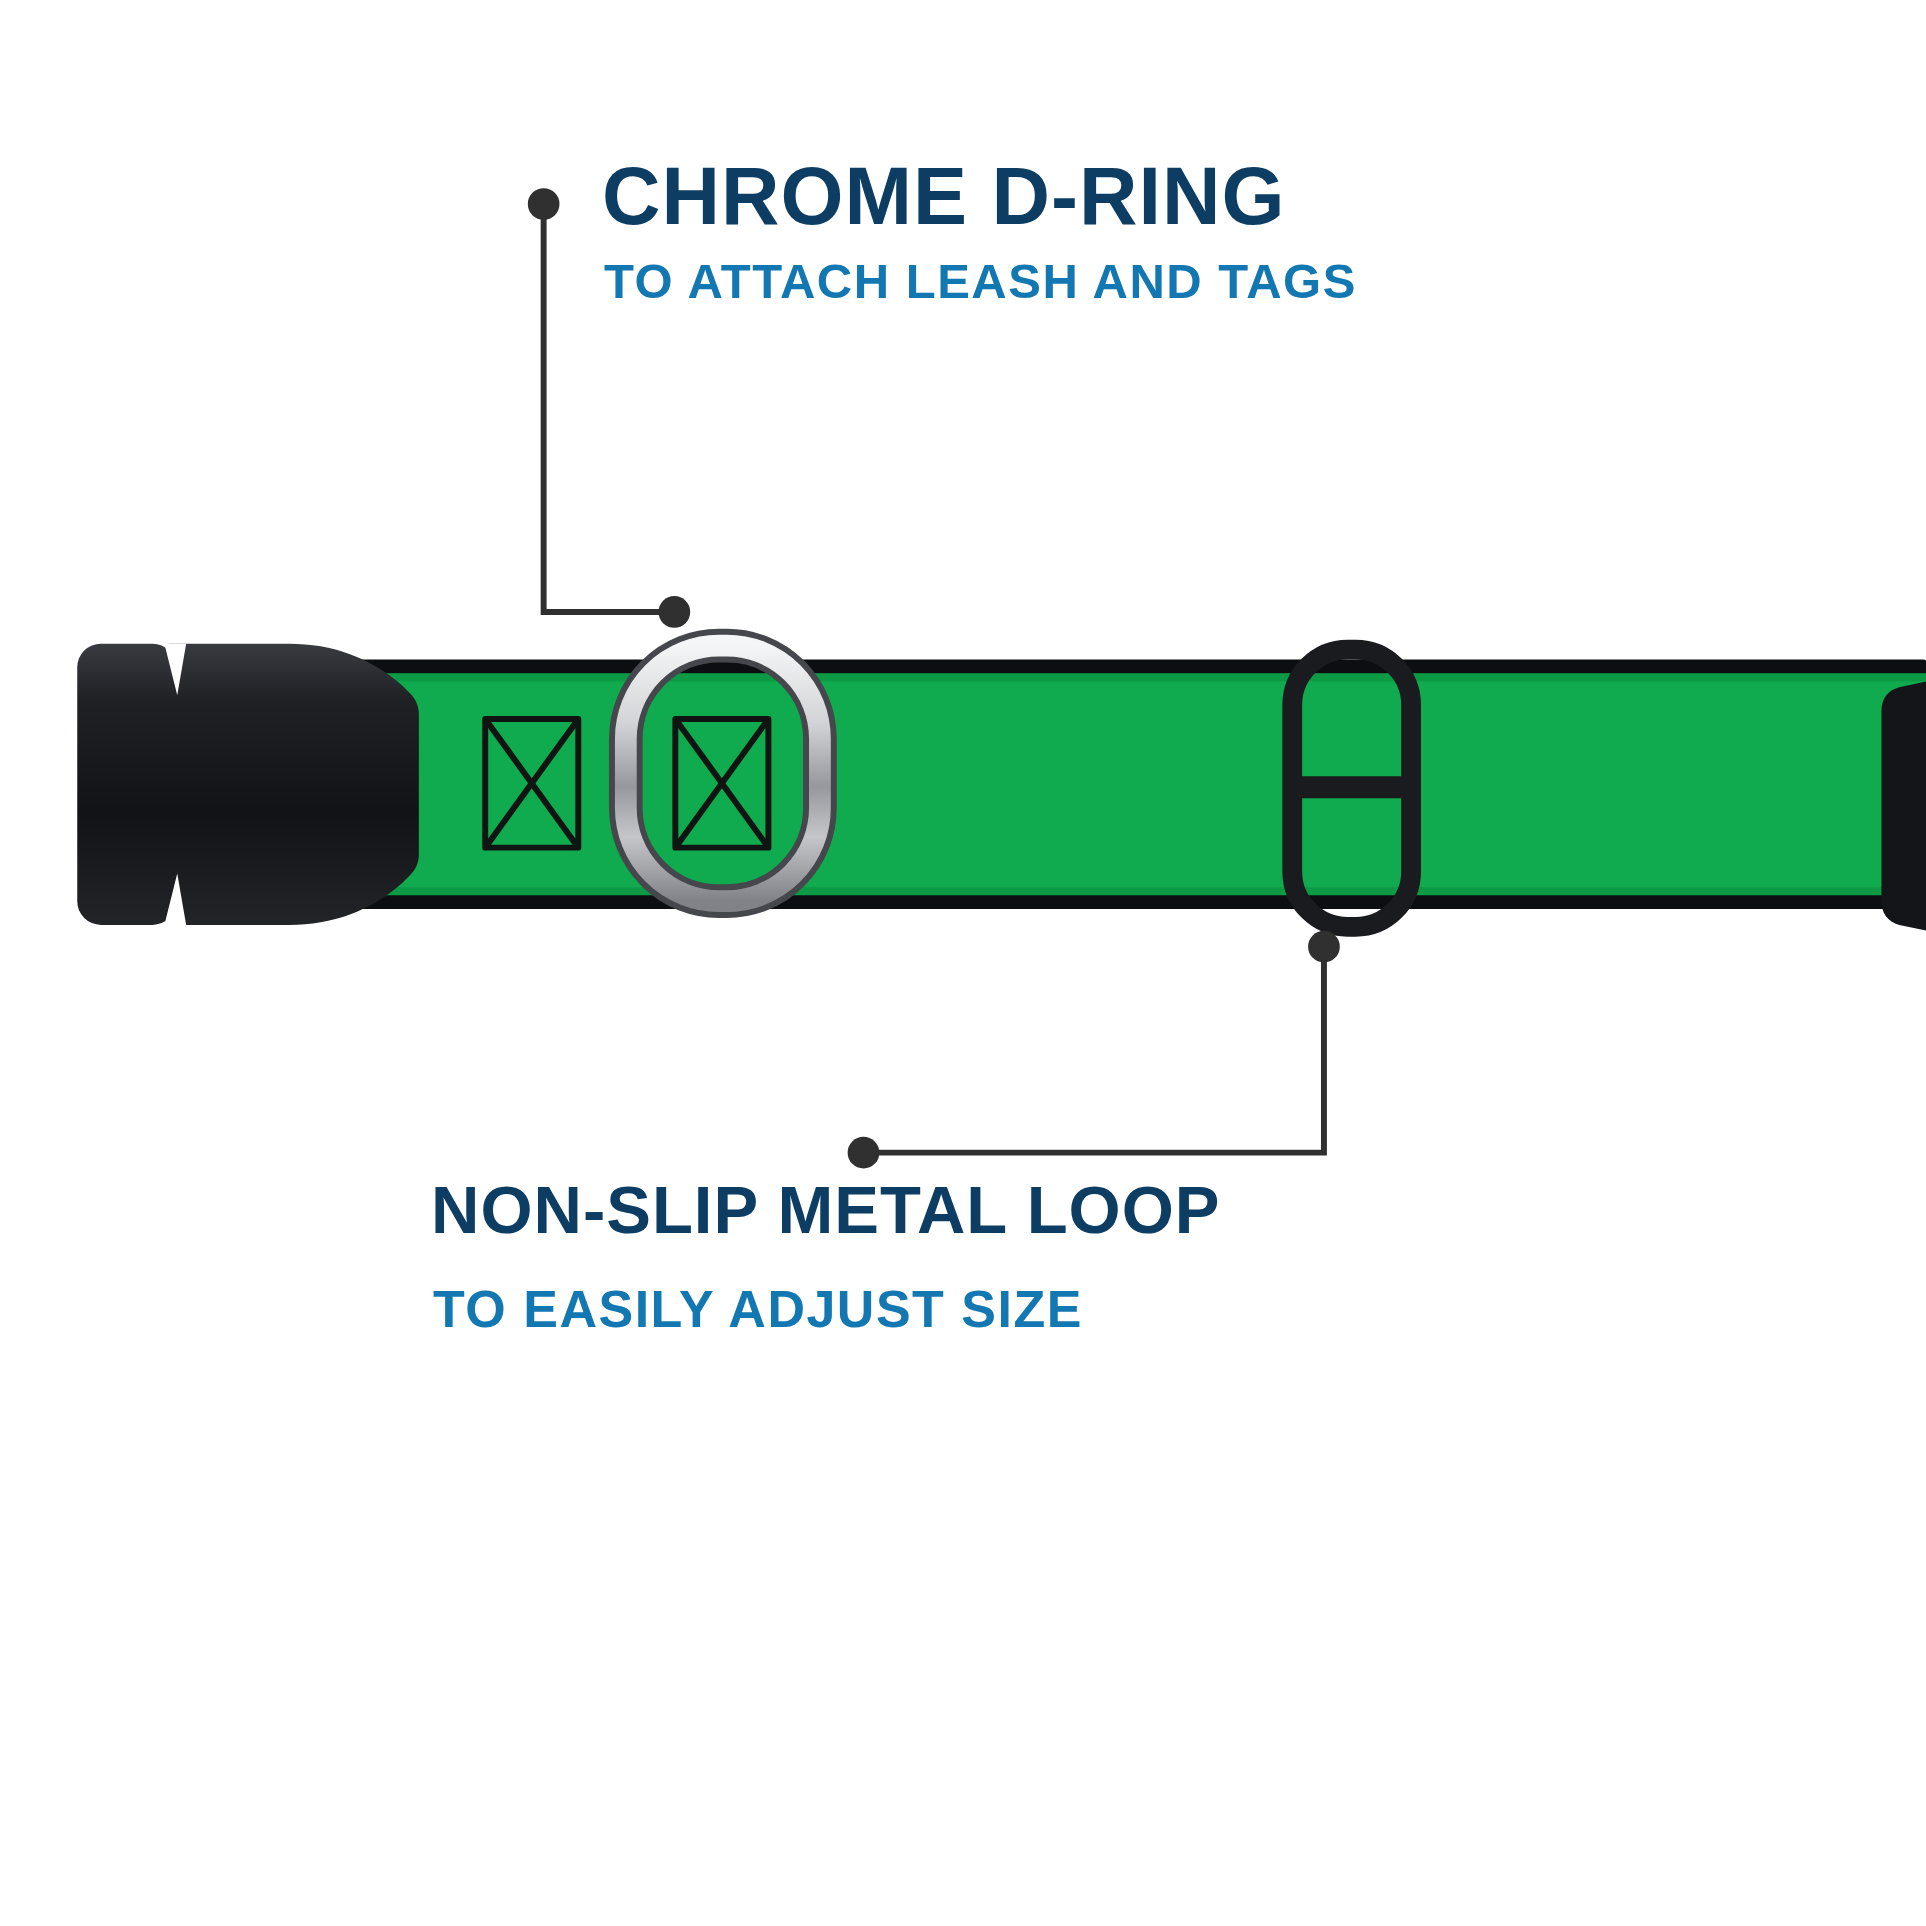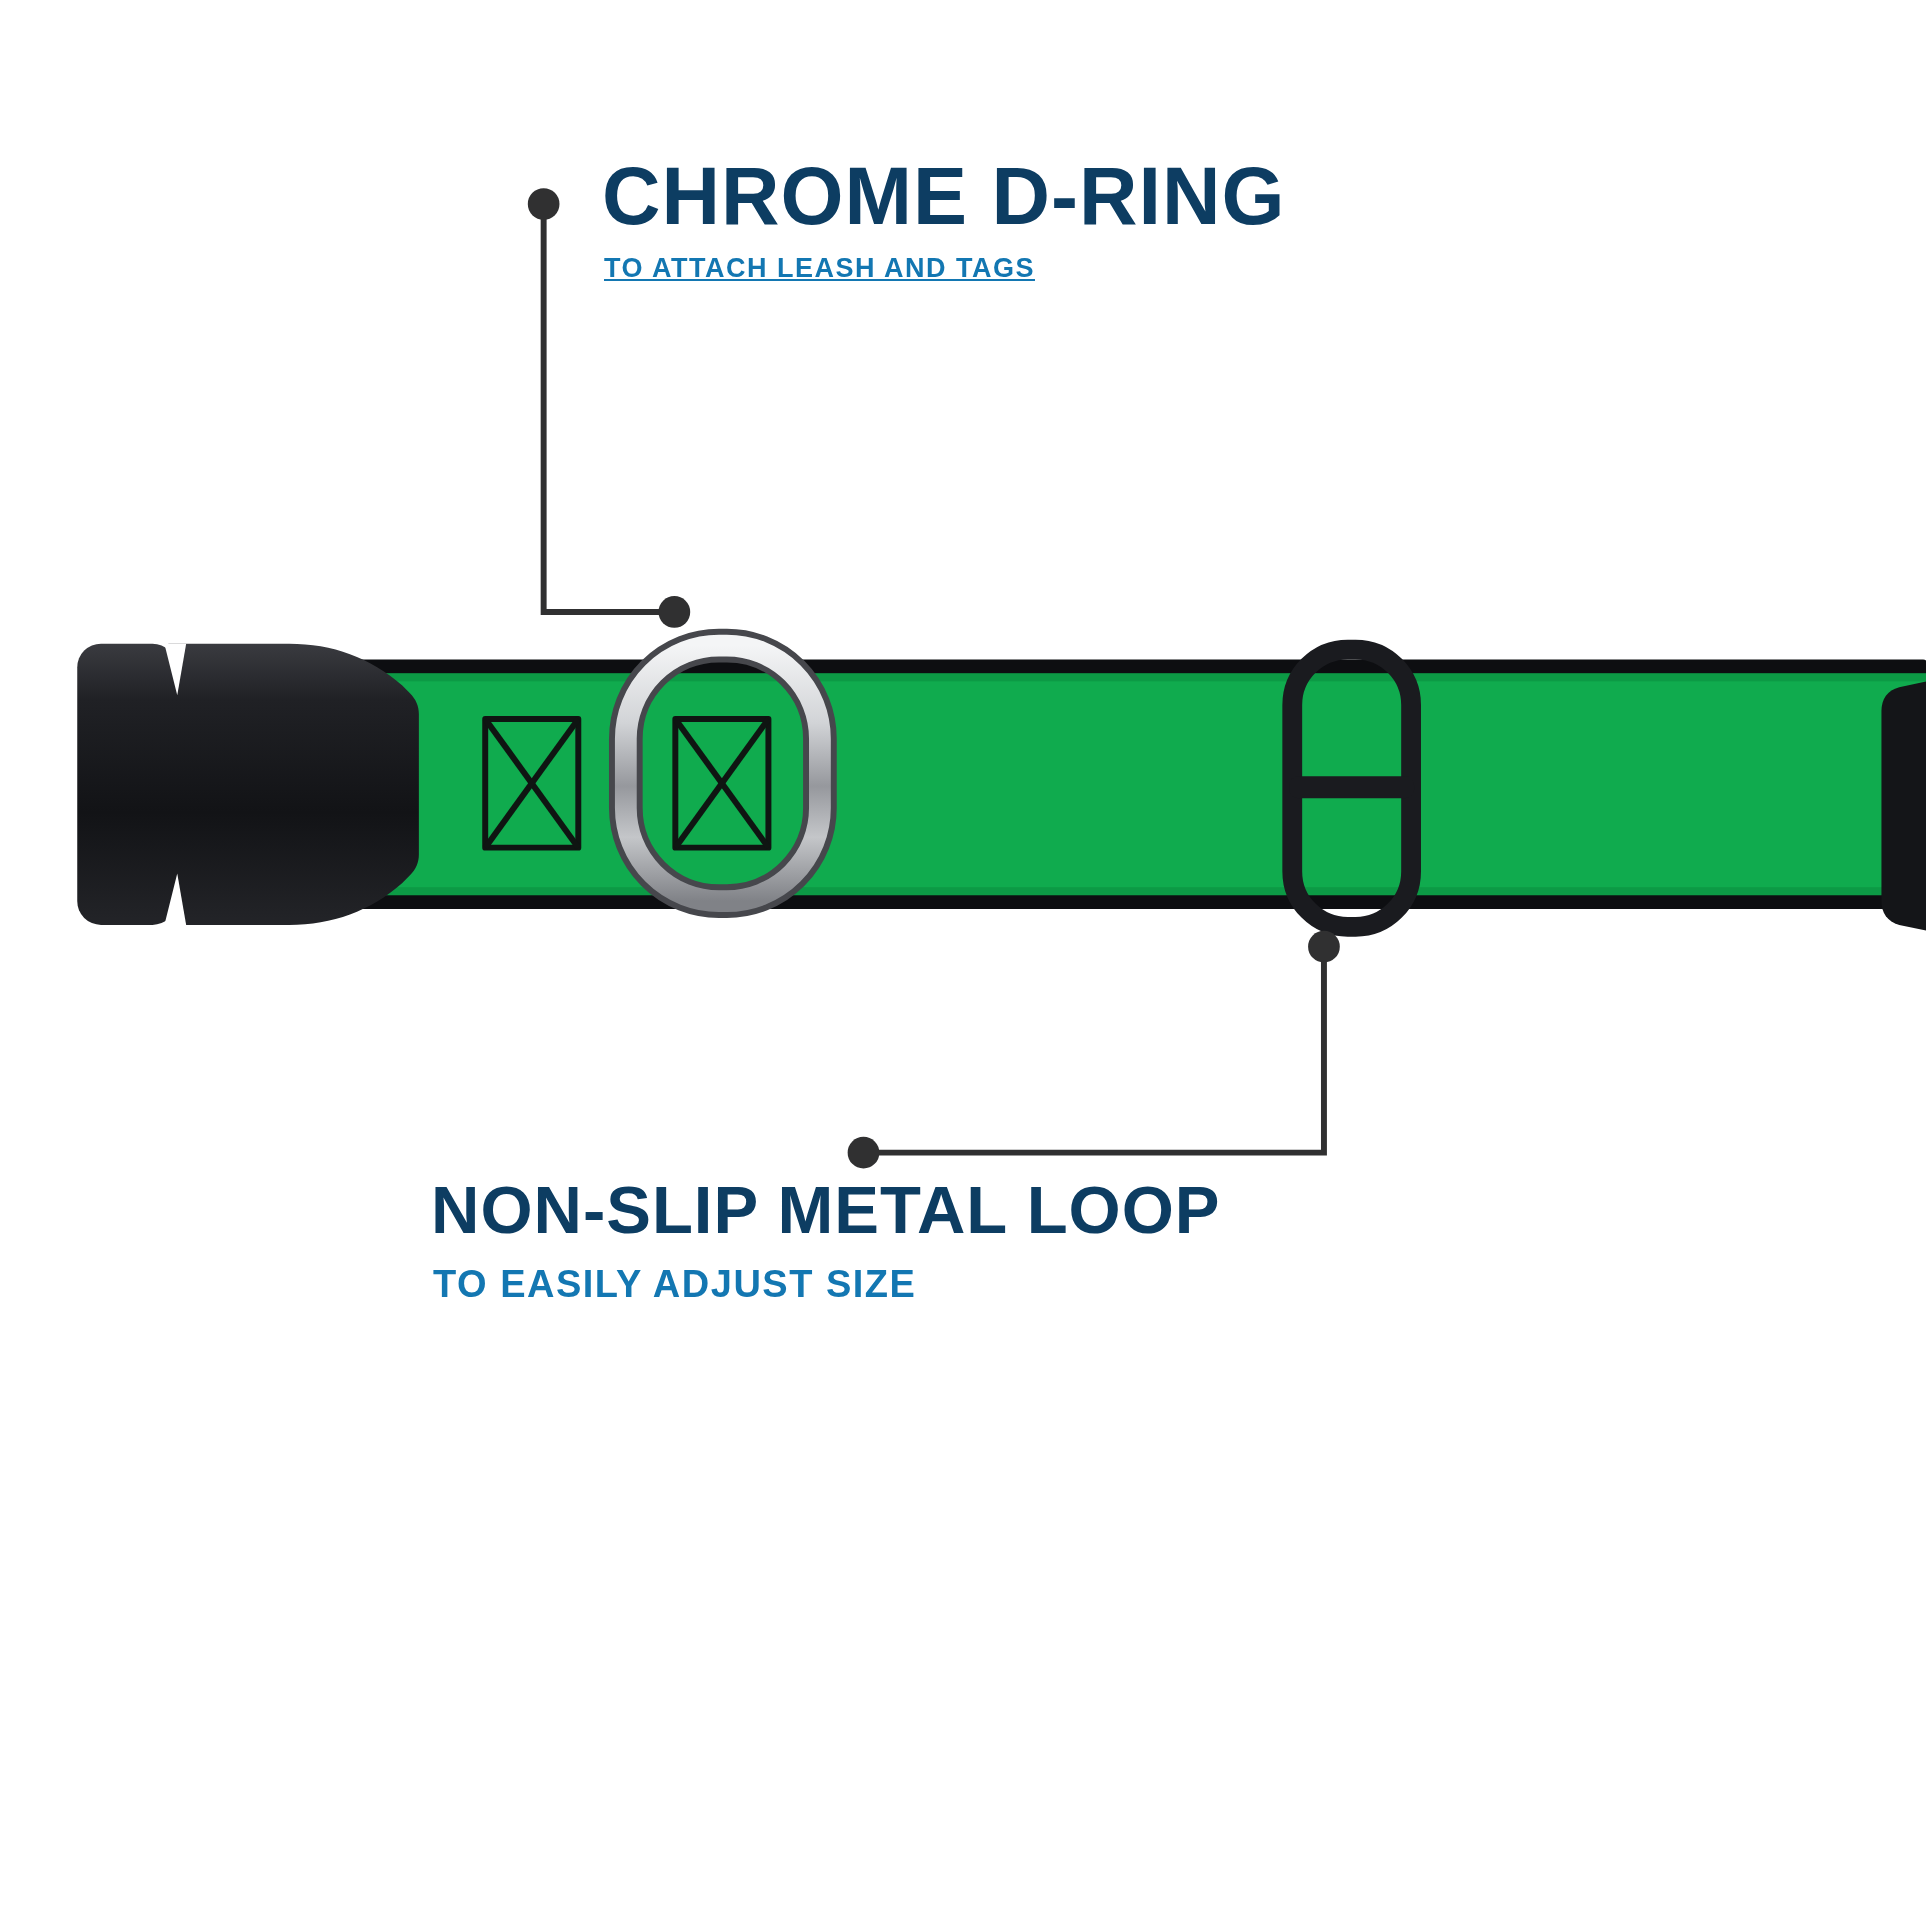--- a/index.html
+++ b/index.html
@@ -23,24 +23,24 @@
   }
   .caption .subtitle {
     margin: 16px 0 0 2px;
     font-weight: 700;
     color: #1377b2;
     letter-spacing: 1.5px;
     white-space: nowrap;
   }
   .caption-dring { left: 602px; top: 156px; }
   .caption-dring .title { font-size: 81px; }
-  .caption-dring .subtitle { font-size: 27px; text-decoration: underline; }
+  .caption-dring .subtitle { font-size: 49px; }
   .caption-loop { left: 431px; top: 1176px; }
   .caption-loop .title { font-size: 67px; }
-  .caption-loop .subtitle { font-size: 38px; margin-top: 20px; }
+  .caption-loop .subtitle { font-size: 52px; margin-top: 36px; }
 </style>
 </head>
 <body>
 
 <div class="canvas">
 
   <svg class="art" viewBox="0 0 1946 1946" aria-hidden="true">
     <defs>
       <linearGradient id="chromeGrad" x1="0" y1="0" x2="0" y2="1">
         <stop offset="0" stop-color="#f4f5f6"></stop>

